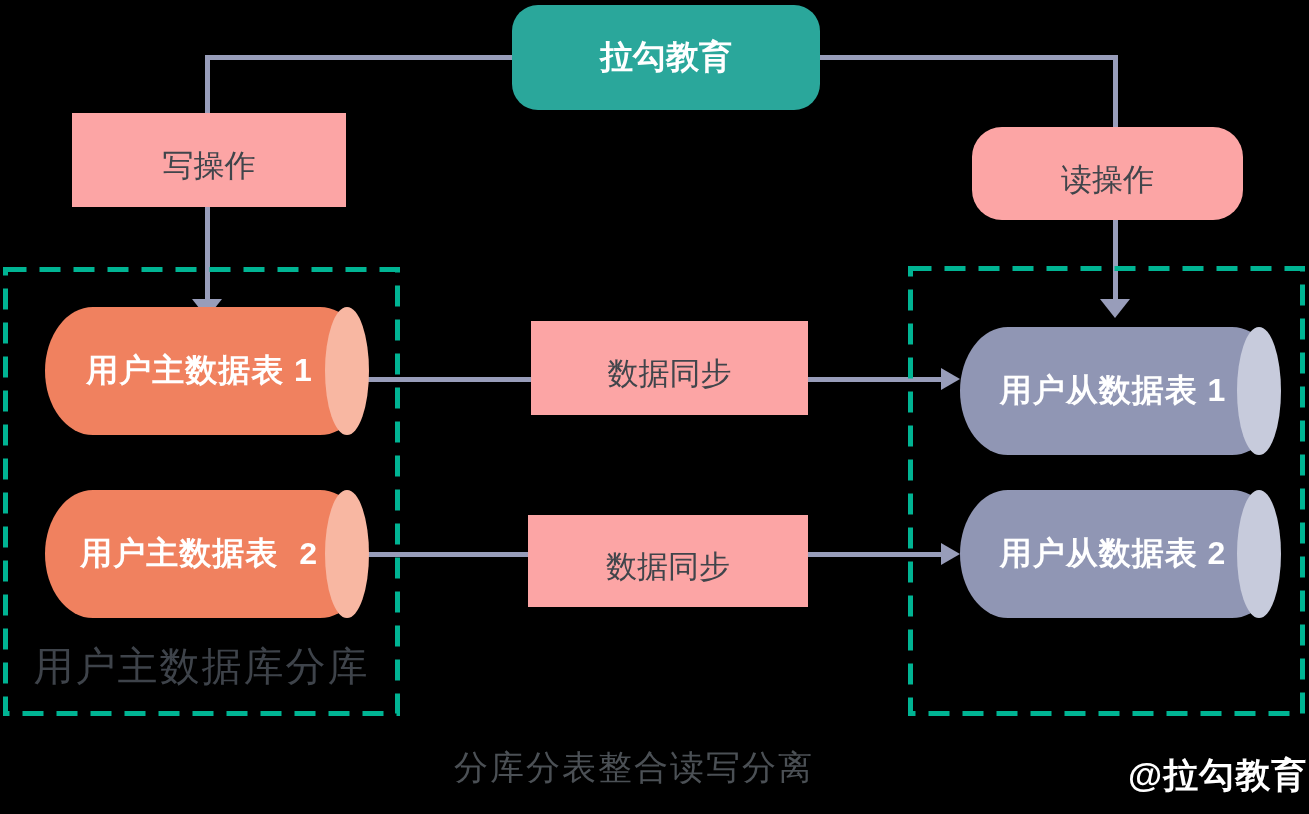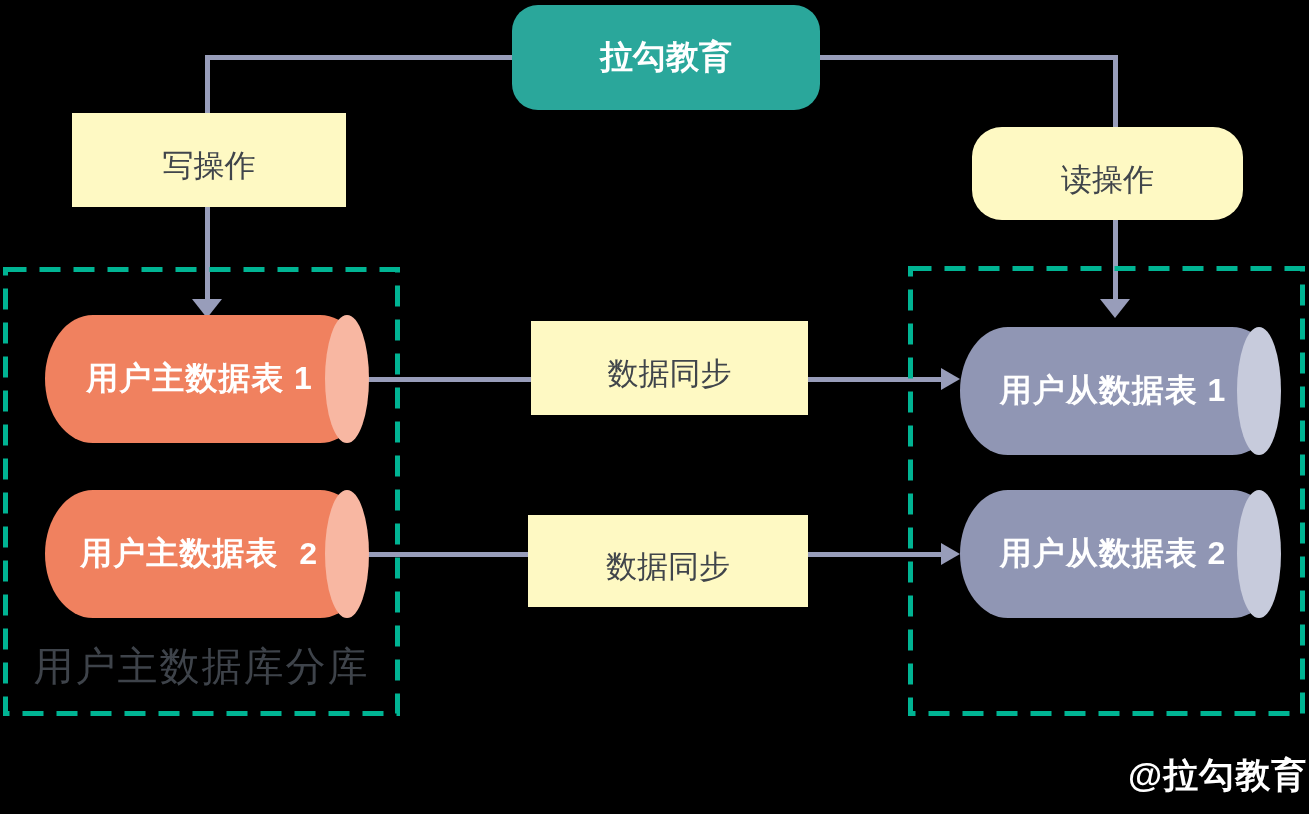--- a/index.html
+++ b/index.html
@@ -13,21 +13,21 @@
   .arrow-down{position:absolute;width:0;height:0;z-index:1;
     border-left:15px solid transparent;border-right:15px solid transparent;
     border-top:19px solid #989dba;}
   .arrow-right{position:absolute;width:0;height:0;z-index:1;
     border-top:11px solid transparent;border-bottom:11px solid transparent;
     border-left:19px solid #989dba;}
   
   .node{position:absolute;display:flex;align-items:center;justify-content:center;z-index:2;}
   .app-box{left:512px;top:5px;width:308px;height:105px;background:#2aa79b;border-radius:26px;
     color:#fff;font-size:33px;font-weight:bold;}
-  .white-box{background:#fef9c3;color:#40454b;font-size:31px;font-weight:500;padding-top:12px;box-sizing:border-box;}
+  .white-box{background:#fca5a5;color:#40454b;font-size:31px;font-weight:500;padding-top:12px;box-sizing:border-box;}
   .write-box{left:72px;top:113px;width:274px;height:94px;}
   .read-box{left:972px;top:127px;width:271px;height:93px;border-radius:30px;}
   .sync-box-1{left:531px;top:321px;width:277px;height:94px;}
   .sync-box-2{left:528px;top:515px;width:280px;height:92px;}
   
   .group{position:absolute;z-index:2;}
   .master-group{left:3px;top:267px;width:397px;height:449px;}
   .slave-group{left:908px;top:266px;width:397px;height:450px;}
   .group svg.dashed{position:absolute;left:0;top:0;}
   .group-label{position:absolute;left:0;width:100%;text-align:center;
@@ -36,21 +36,21 @@
   .slave-group .group-label{bottom:16px;}
   
   .cyl{position:absolute;height:128px;border-radius:48px/50%;
     display:flex;align-items:center;justify-content:center;}
   .cyl.master{background:#f0815f;}
   .cyl.slave{background:#9096b4;}
   .cyl .cap{position:absolute;right:-1px;top:0;width:44px;height:100%;border-radius:50%;}
   .cyl.master .cap{background:#f8b7a2;}
   .cyl.slave .cap{background:#c7cbdc;}
   .cyl-label{position:relative;z-index:1;color:#fff;font-size:32px;font-weight:bold;padding-right:14px;letter-spacing:1px;}
-  .m1{left:42px;top:48px;width:323px;}
+  .m1{left:42px;top:40px;width:323px;}
   .m2{left:42px;top:223px;width:323px;font-family:Liberation Mono, monospace;}
   .s1{left:52px;top:49px;width:320px;margin-top:12px;}
   .s2{left:52px;top:224px;width:320px;}
   
   .caption{position:absolute;left:384px;top:745px;width:500px;text-align:center;
     color:#4b5055;font-size:34px;font-weight:500;letter-spacing:2px;z-index:2;}
   .watermark{position:absolute;left:1128px;top:752px;color:#fff;font-size:35px;
     font-weight:bold;letter-spacing:1px;z-index:2;}
 </style>
 </head>
@@ -113,15 +113,16 @@
     <div class="cyl slave s1">
       <div class="cap"></div>
       <span class="cyl-label">用户从数据表 1</span>
     </div>
     <div class="cyl slave s2">
       <div class="cap"></div>
       <span class="cyl-label">用户从数据表 2</span>
     </div>
   </div>
 
+  <div class="caption">分库分表整合读写分离</div>
   <div class="watermark">@拉勾教育</div>
 
 </div>
 
 </body></html>

